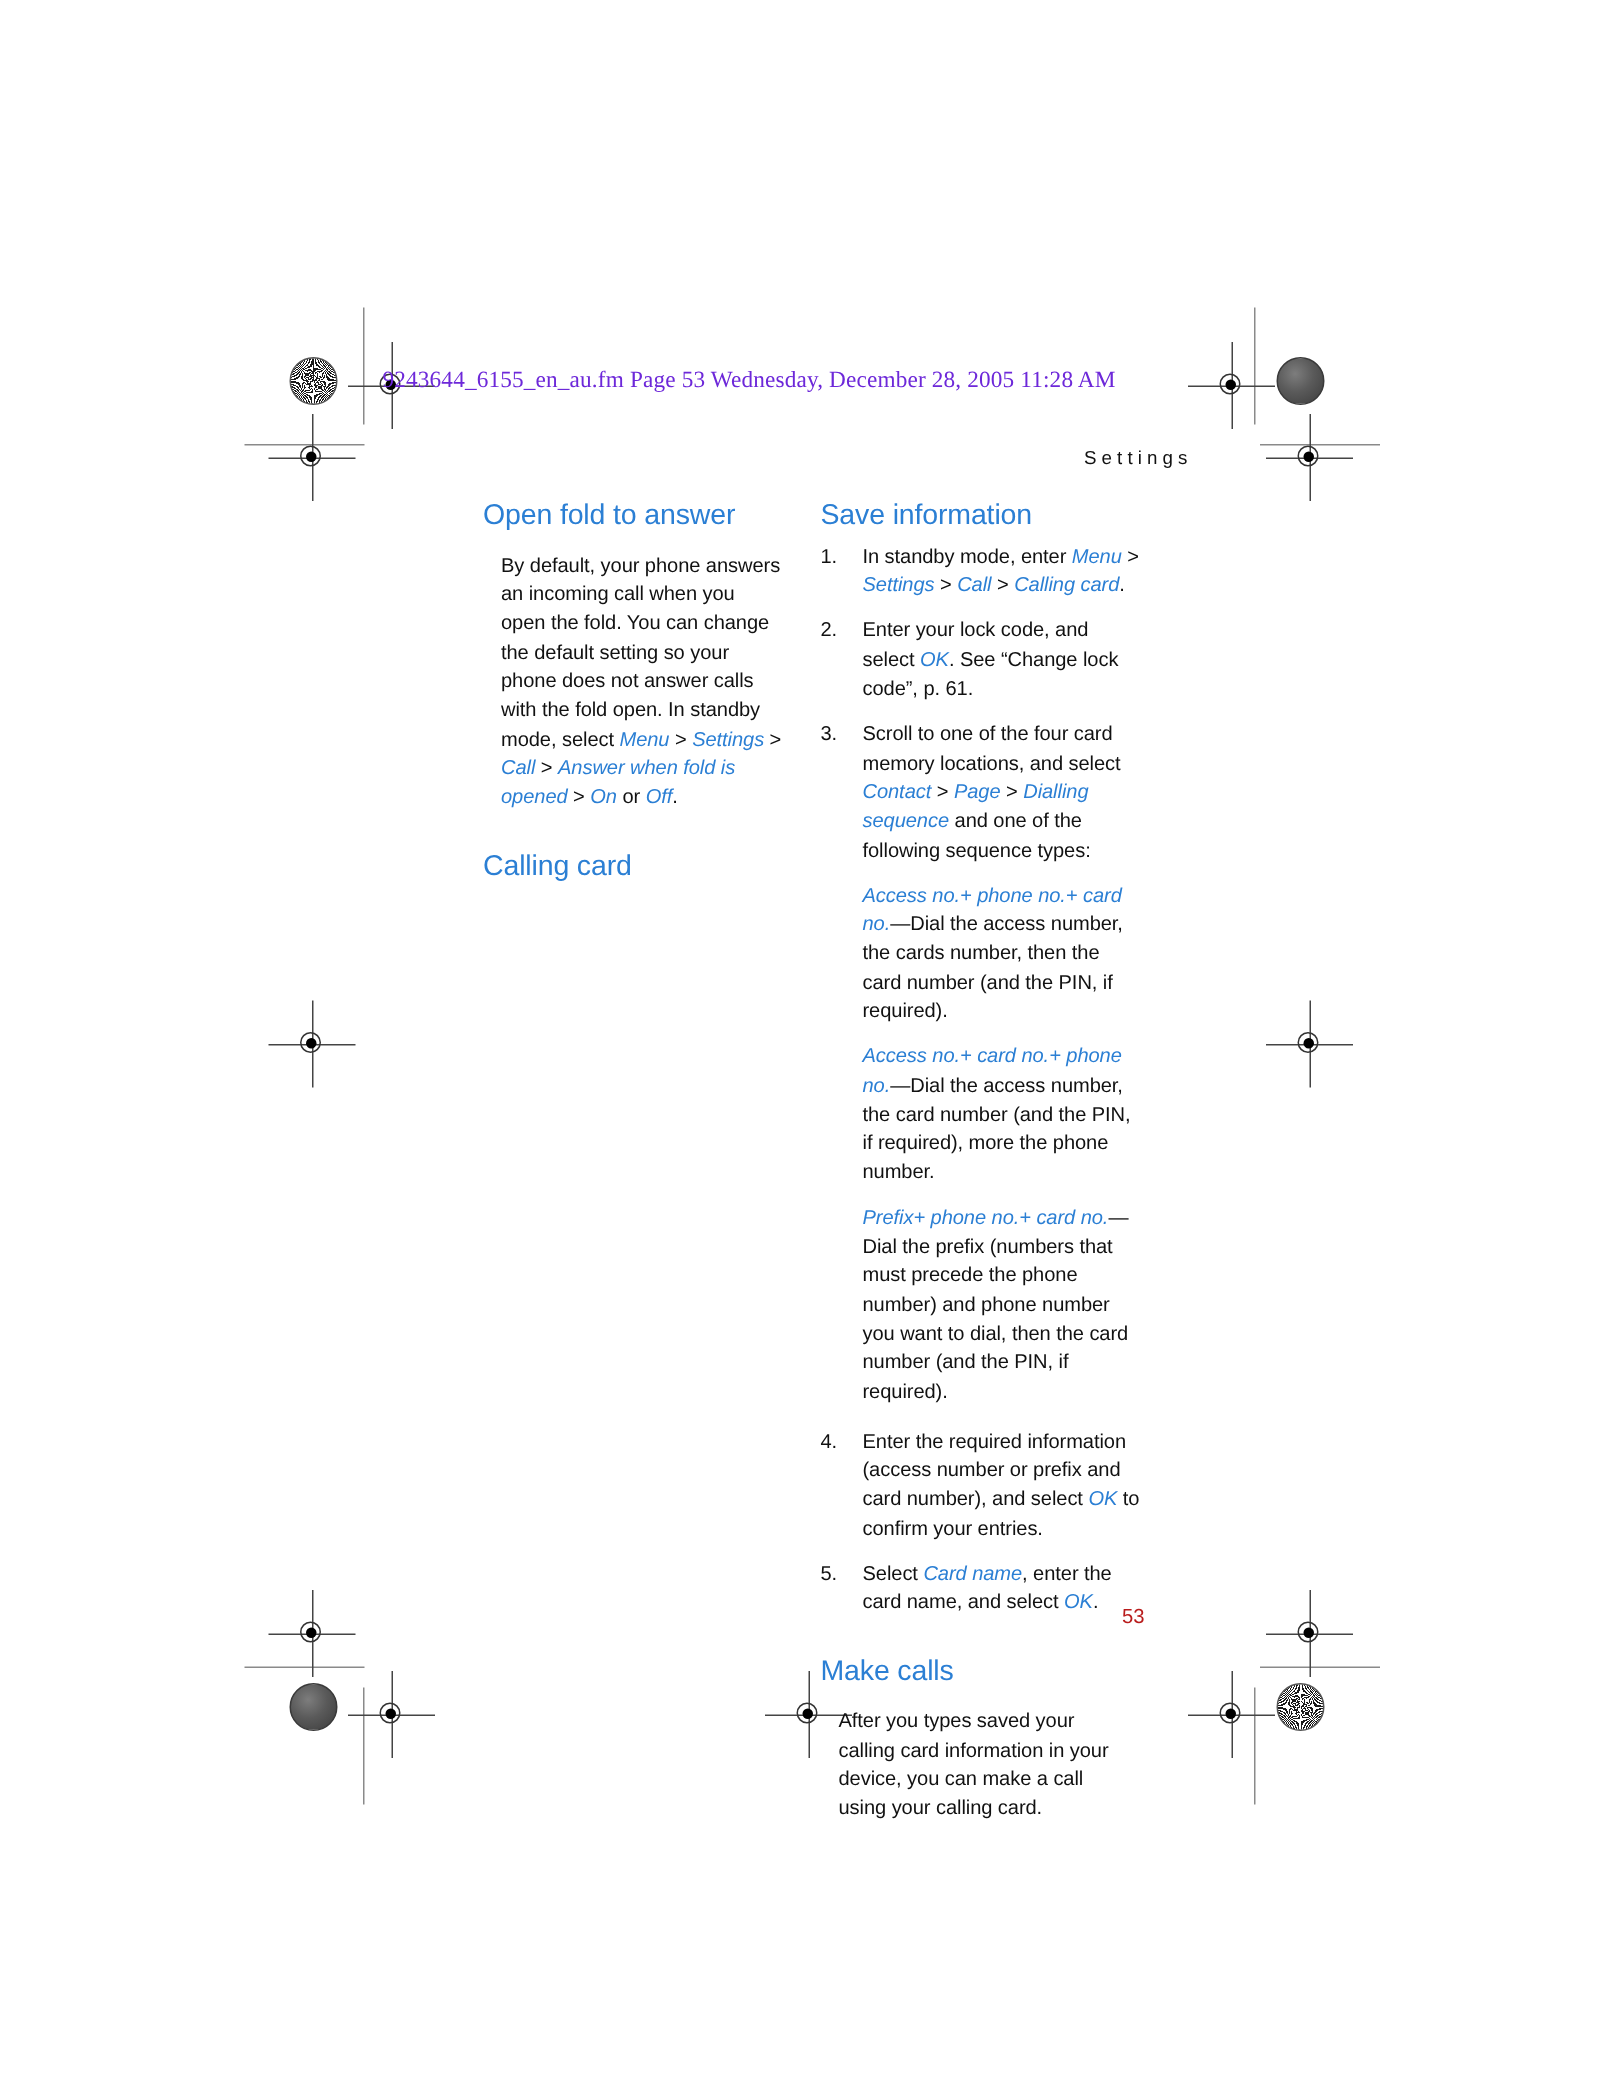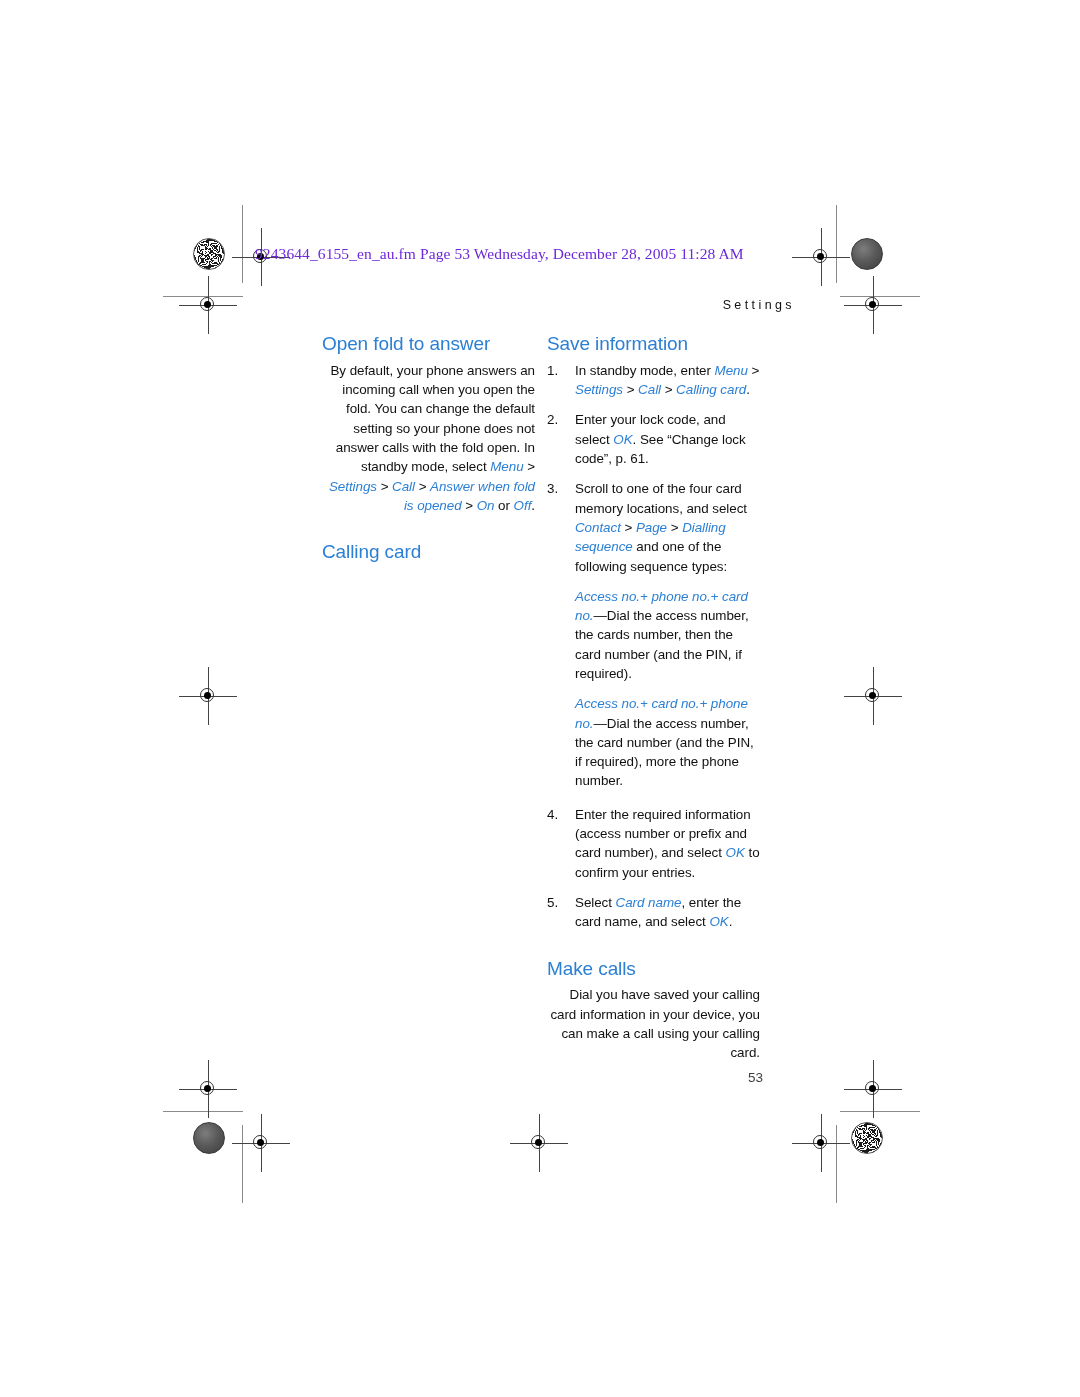--- a/index.html
+++ b/index.html
@@ -118,26 +118,25 @@
     margin: 0 0 6px 0;
     font-size: 19px;
     font-weight: 400;
     color: #2b7fd4;
     letter-spacing: -0.1px;
     line-height: 1.15;
   }
   h2.sec.spaced { margin-top: 26px; }
 
   p.body {
-    margin: 0;
+    margin: 12px;
     font-size: 13.4px;
     line-height: 19.3px;
     color: #111;
     letter-spacing: -0.05px;
-    text-align: right;
   }
 
   em.ui {
     color: #2b7fd4;
     font-style: italic;
     font-weight: 400;
   }
   span.plain { color: #111; font-style: normal; }
 
   ol.steps {
@@ -168,21 +167,21 @@
     margin-top: 11px;
     font-size: 13.4px;
     line-height: 19.3px;
   }
 
   .page-num {
     position: absolute;
     left: 748px;
     top: 1070px;
     font-size: 13.5px;
-    color: #404040;
+    color: #b91c1c;
   }
 </style>
 </head>
 <body>
 
 <div>
 
   <div class="crop-line h" style="left:163px;  top:296px;  width:80px;"></div>
   <div class="crop-line h" style="left:840px;  top:296px;  width:80px;"></div>
   <div class="crop-line h" style="left:163px;  top:1111px; width:80px;"></div>
@@ -296,30 +295,31 @@
         <span class="num">2.</span><span>Enter your lock code, and select </span><em class="ui">OK</em><span>. See “Change lock code”, p. 61.</span>
       </li>
 
       <li>
         <span class="num">3.</span><span>Scroll to one of the four card memory locations, and select </span><em class="ui">Contact</em><span class="plain"> &gt; </span><em class="ui">Page</em><span class="plain"> &gt; </span><em class="ui">Dialling sequence</em><span> and one of the following sequence types:</span>
 
         <div class="substep"><em class="ui">Access no.+ phone no.+ card no.</em><span class="plain">—</span><span>Dial the access number, the cards number, then the card number (and the PIN, if required).</span></div>
 
         <div class="substep"><em class="ui">Access no.+ card no.+ phone no.</em><span class="plain">—</span><span>Dial the access number, the card number (and the PIN, if required), more the phone number.</span></div>
 
+        <div class="substep"><em class="ui">Prefix+ phone no.+ card no.</em><span class="plain">—</span><span>Dial the prefix (numbers that must precede the phone number) and phone number you want to dial, then the card number (and the PIN, if required).</span></div>
       </li>
 
       <li style="margin-top:14px;">
         <span class="num">4.</span><span>Enter the required information (access number or prefix and card number), and select </span><em class="ui">OK</em><span> to confirm your entries.</span>
       </li>
 
       <li>
         <span class="num">5.</span><span>Select </span><em class="ui">Card name</em><span>, enter the card name, and select </span><em class="ui">OK</em><span>.</span>
       </li>
     </ol>
 
     <h2 class="sec spaced">Make calls</h2>
 
-    <p class="body">Dial you have saved your calling card information in your device, you can make a call using your calling card.</p>
+    <p class="body">After you types saved your calling card information in your device, you can make a call using your calling card.</p>
   </div>
 </div>
 
 <div class="page-num">53</div>
 
 </body></html>

